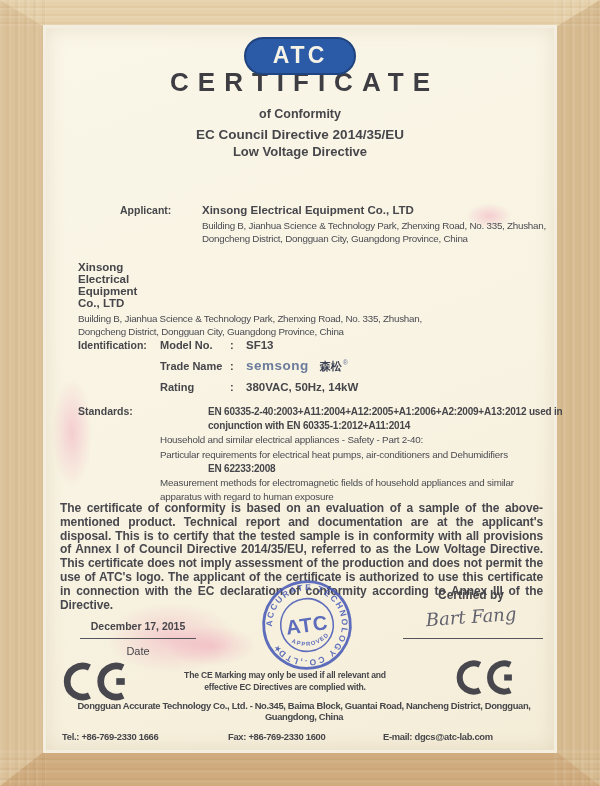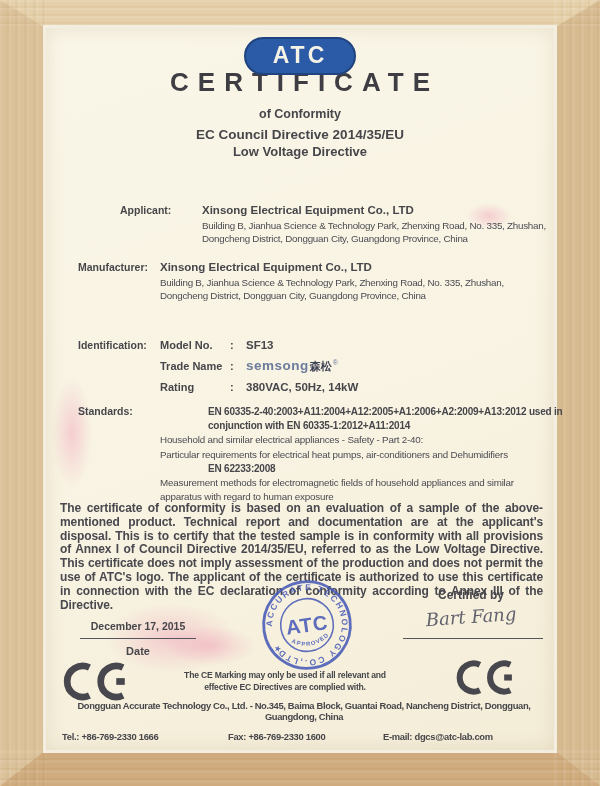--- a/index.html
+++ b/index.html
@@ -38,35 +38,35 @@
   .lbl{font-size:10.5px;font-weight:bold;}
   .name{font-size:11.5px;font-weight:bold;}
   .addr{font-size:9.8px;letter-spacing:-.25px;white-space:nowrap;margin-top:3px;line-height:13px;color:#4b4b52;}
   .addr div{white-space:nowrap;}
   .id-grid{display:grid;grid-template-columns:70px 16px auto;row-gap:7px;align-items:baseline;}
   .id-name{font-size:11px;font-weight:bold;}
   .id-colon{font-size:11px;font-weight:bold;}
   .id-val{font-size:11.5px;font-weight:bold;}
   .brand{display:flex;align-items:baseline;}
   .brand .latin{color:#6b7b9b;font-weight:bold;font-size:13.5px;letter-spacing:.5px;}
-  .brand .cjk{color:#3c4154;font-weight:bold;font-size:11px;margin-left:1px;}
+  .brand .cjk{color:#3c4154;font-weight:bold;font-size:11px;margin-left:11px;}
   .brand .rsym{color:#6b7b9b;font-size:7px;vertical-align:super;margin-left:1px;position:relative;top:-5px;}
   .std-line{white-space:nowrap;line-height:14.2px;letter-spacing:-.2px;}
   .std-line.b{font-size:10px;padding-left:48px;}
   .std-line.r{font-size:9.8px;color:#4b4b52;}
   .decl{top:474px;left:14px;width:483px;font-size:12px;font-weight:bold;line-height:13.8px;
     text-align:justify;letter-spacing:-.1px;color:#48484e;}
   
   .certby{top:560px;left:350px;width:150px;font-size:12px;font-weight:bold;}
   .sig{top:578px;left:350px;width:150px;font-family:"DejaVu Serif",serif;font-style:italic;
     font-size:18px;color:#62626e;transform:rotate(-4deg);}
   .sigline{top:610px;left:357px;width:140px;border-top:1.4px solid #55555c;}
   .dateval{top:592px;left:34px;width:116px;font-size:10.5px;font-weight:bold;}
   .dateline{top:610px;left:34px;width:116px;border-top:1.4px solid #55555c;}
-  .datelbl{top:617px;left:34px;width:116px;font-size:11px;font-weight:bold;}
+  .datelbl{top:617px;left:34px;width:116px;font-size:11px;font-weight:normal;}
   .seal{left:213px;top:549px;width:96px;height:96px;transform:rotate(-8deg);opacity:.85;z-index:4;}
   .ce{color:#47474d;}
   .ce-left{left:16px;top:632px;}
   .ce-right{left:409px;top:630px;}
   .cenote{top:642px;left:89px;width:300px;font-size:8.6px;font-weight:bold;line-height:11.6px;letter-spacing:-.2px;}
   .coaddr{top:672px;left:16px;right:8px;font-size:9.4px;font-weight:bold;line-height:11px;letter-spacing:-.35px;}
   .coaddr div{white-space:nowrap;text-align:center;}
   .contact{top:703px;left:16px;right:16px;height:12px;font-size:9.4px;font-weight:bold;letter-spacing:-.3px;}
   .contact span{position:absolute;white-space:nowrap;text-align:right;}
   .contact .tel{left:0;} .contact .fax{left:166px;} .contact .email{left:321px;}
@@ -100,21 +100,20 @@
       <div>
         <div class="name">Xinsong Electrical Equipment Co., LTD</div>
         <div class="addr">
           <div>Building B, Jianhua Science &amp; Technology Park, Zhenxing Road, No. 335, Zhushan,</div>
           <div>Dongcheng District, Dongguan City, Guangdong Province, China</div>
         </div>
       </div>
     </div>
 
     <div class="abs row" style="top:233px;">
-      <div class="lbl">Manufacturer:</div>
       <div>
         <div class="name">Xinsong Electrical Equipment Co., LTD</div>
         <div class="addr">
           <div>Building B, Jianhua Science &amp; Technology Park, Zhenxing Road, No. 335, Zhushan,</div>
           <div>Dongcheng District, Dongguan City, Guangdong Province, China</div>
         </div>
       </div>
     </div>
 
 

